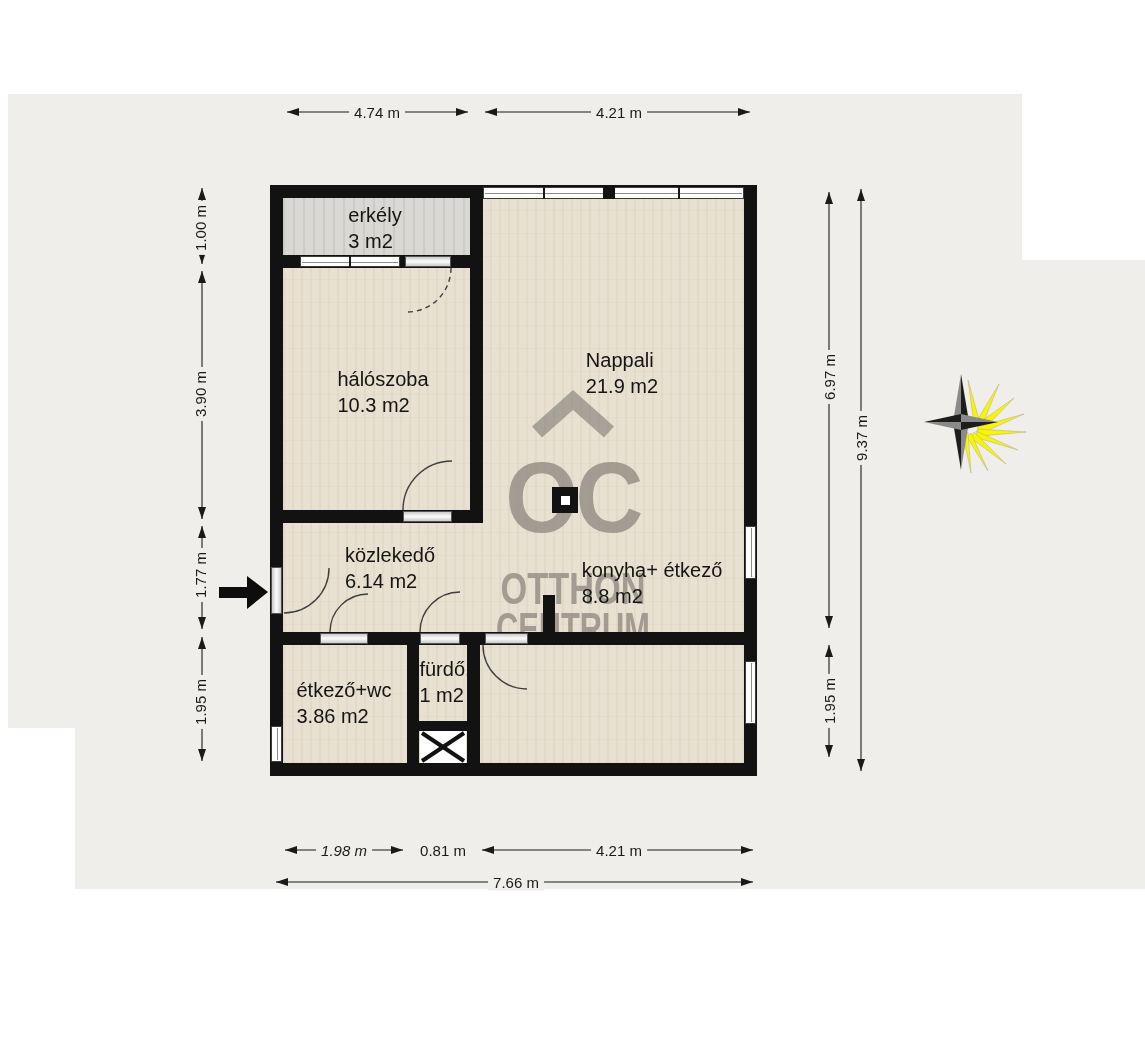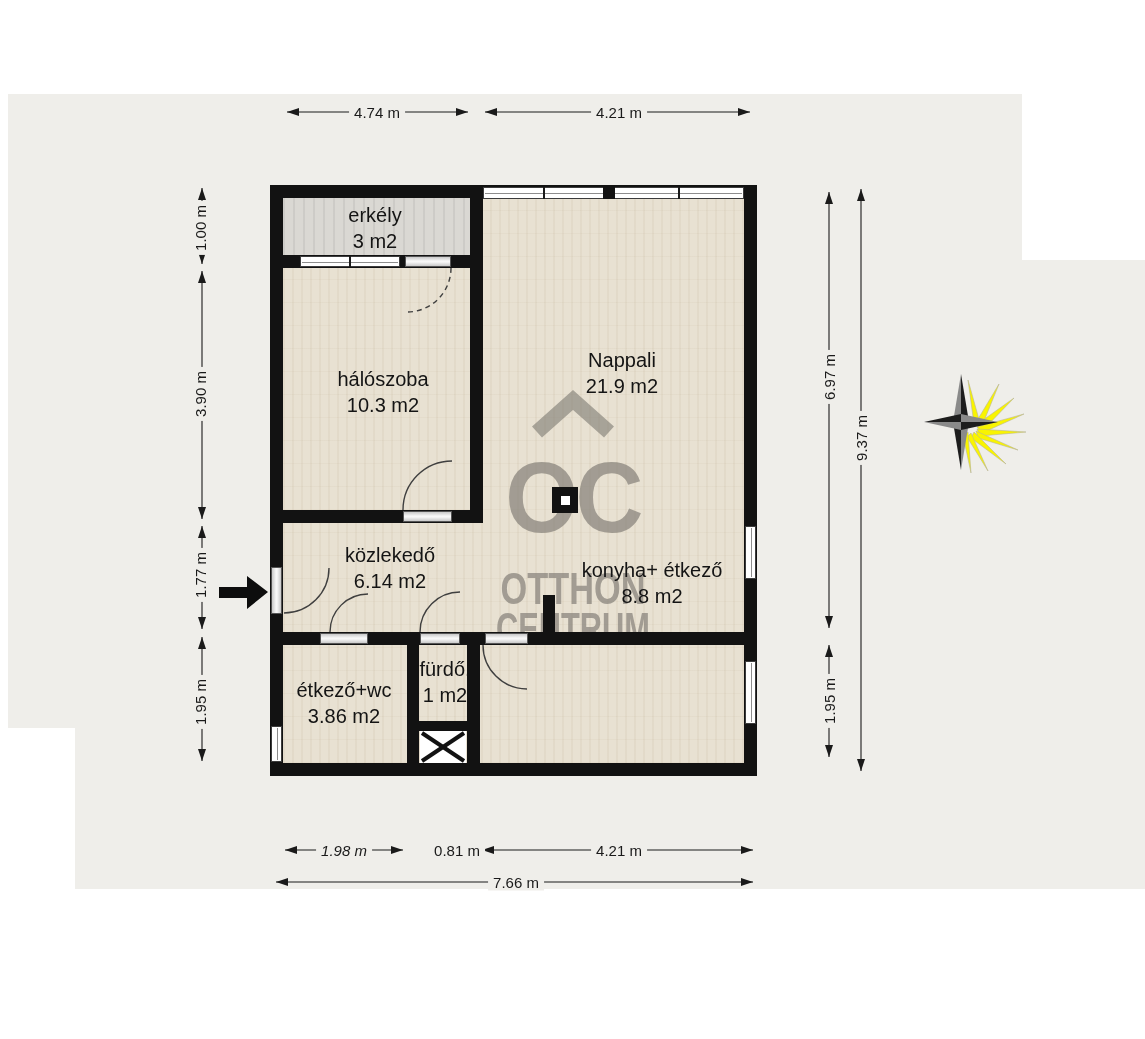--- a/index.html
+++ b/index.html
@@ -20,21 +20,21 @@
   
   .win{background:#ffffff;border:1px solid #3c3c3c;box-sizing:border-box;}
   .win-h::after{content:"";position:absolute;left:1px;right:1px;top:50%;height:1px;background:#8d8d8d;}
   .win-v::after{content:"";position:absolute;top:1px;bottom:1px;left:50%;width:1px;background:#8d8d8d;}
   .win{position:absolute;}
   .thr{position:absolute;border:1px solid #555;box-sizing:border-box;
        background:linear-gradient(to bottom,#c9c9c9,#f8f8f8 45%,#f8f8f8 55%,#c9c9c9);}
   .thr-v{background:linear-gradient(to right,#c9c9c9,#f8f8f8 45%,#f8f8f8 55%,#c9c9c9);}
   .tick{position:absolute;background:#1a1a1a;}
   
-  .room-label{position:absolute;transform:translate(-50%,-50%);text-align:center;
+  .room-label{position:absolute;transform:translate(-50%,-50%);text-align:left;
               font-size:20px;line-height:26px;color:#141414;white-space:nowrap;z-index:7;}
   .dim-label{position:absolute;transform:translate(-50%,-50%);font-size:15px;color:#1a1a1a;
              background:#efeeea;padding:0 5px;white-space:nowrap;z-index:7;}
   .dim-label.v{transform:translate(-50%,-50%) rotate(-90deg);padding:0 4px;}
   
   .wm{position:absolute;transform:translate(-50%,-50%);color:rgba(128,124,117,.68);
       font-weight:bold;white-space:nowrap;z-index:2;}
   .wm-oc{font-size:100px;letter-spacing:-3px;transform:translate(-50%,-50%) scaleX(.94);}
   .wm-l1{font-size:44px;transform:translate(-50%,-50%) scaleX(.78);}
   .wm-l2{font-size:44px;transform:translate(-50%,-50%) scaleX(.70);}
@@ -204,17 +204,17 @@
   <div class="dim-label v" style="left:200px;top:228px;">1.00 m</div>
   <div class="dim-label v" style="left:200px;top:394px;">3.90 m</div>
   <div class="dim-label v" style="left:200px;top:575px;">1.77 m</div>
   <div class="dim-label v" style="left:200px;top:702px;">1.95 m</div>
 
   <div class="dim-label v" style="left:829px;top:377px;">6.97 m</div>
   <div class="dim-label v" style="left:829px;top:701px;">1.95 m</div>
   <div class="dim-label v" style="left:861px;top:438px;">9.37 m</div>
 
   <div class="dim-label" style="left:344px;top:850px;font-style:italic;">1.98 m</div>
-  <div class="dim-label" style="left:443px;top:850px;margin-left:14px;">0.81 m</div>
+  <div class="dim-label" style="left:443px;top:850px;">0.81 m</div>
   <div class="dim-label" style="left:619px;top:850px;">4.21 m</div>
   <div class="dim-label" style="left:516px;top:882px;">7.66 m</div>
 
 </div>
 
 </body></html>

